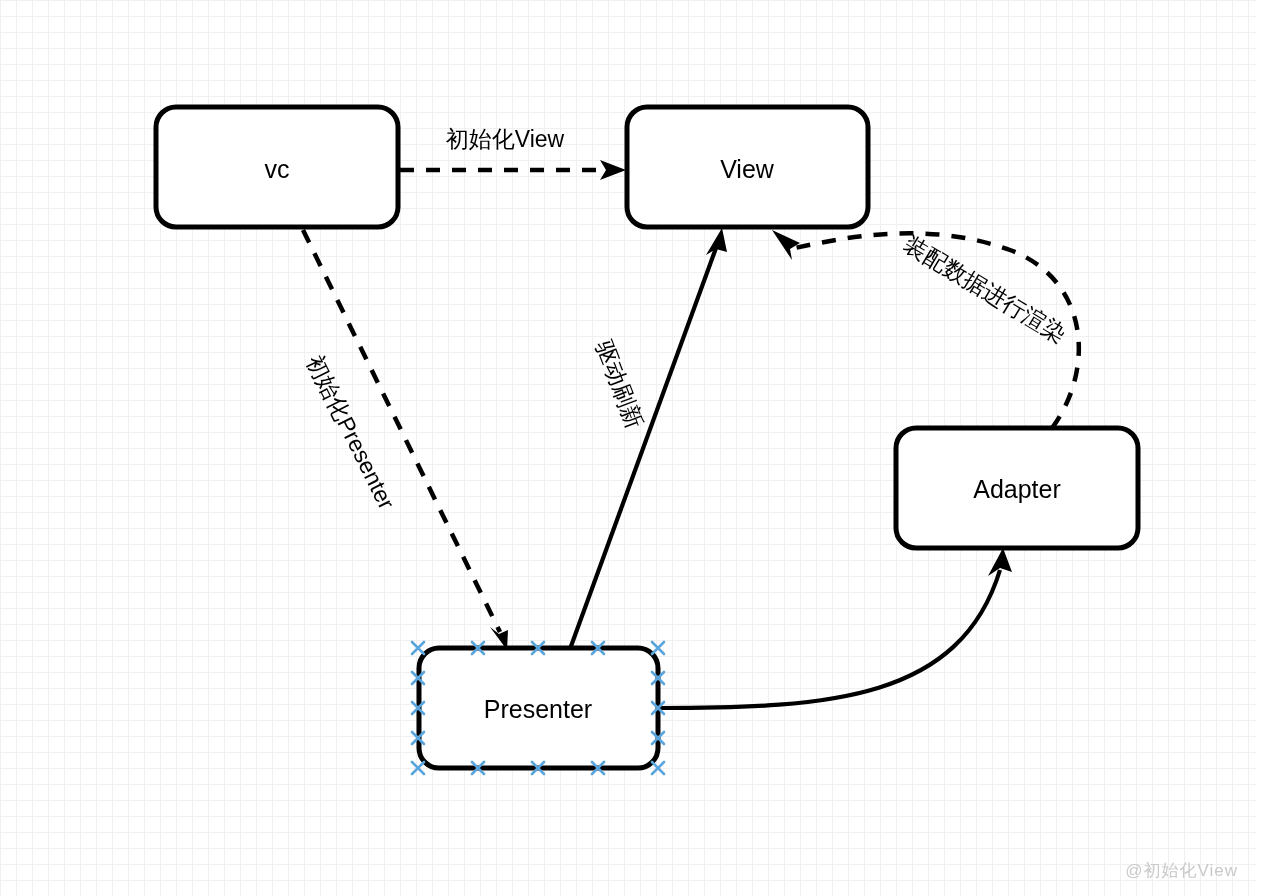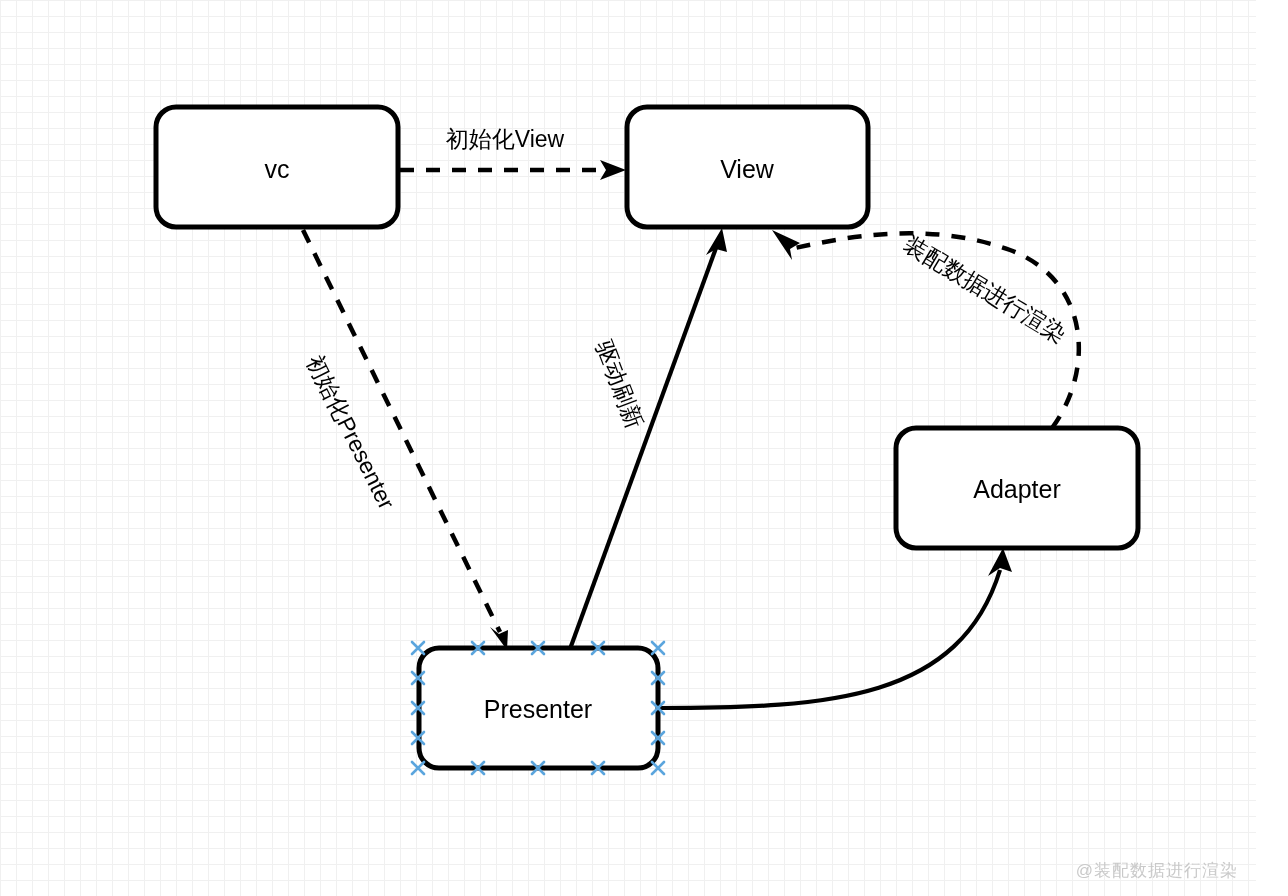--- a/index.html
+++ b/index.html
@@ -157,15 +157,15 @@
         <path class="handle-x" d="M 652 732 L 664 744 M 664 732 L 652 744"></path>
         <path class="handle-x" d="M 412 762 L 424 774 M 424 762 L 412 774"></path>
         <path class="handle-x" d="M 472 762 L 484 774 M 484 762 L 472 774"></path>
         <path class="handle-x" d="M 532 762 L 544 774 M 544 762 L 532 774"></path>
         <path class="handle-x" d="M 592 762 L 604 774 M 604 762 L 592 774"></path>
         <path class="handle-x" d="M 652 762 L 664 774 M 664 762 L 652 774"></path>
       </g>
 
   </svg>
 
-  <div class="watermark">@装配数据进行渲染</div>
+  <div class="watermark">@初始化View</div>
 
 </div>
 
 </body></html>

